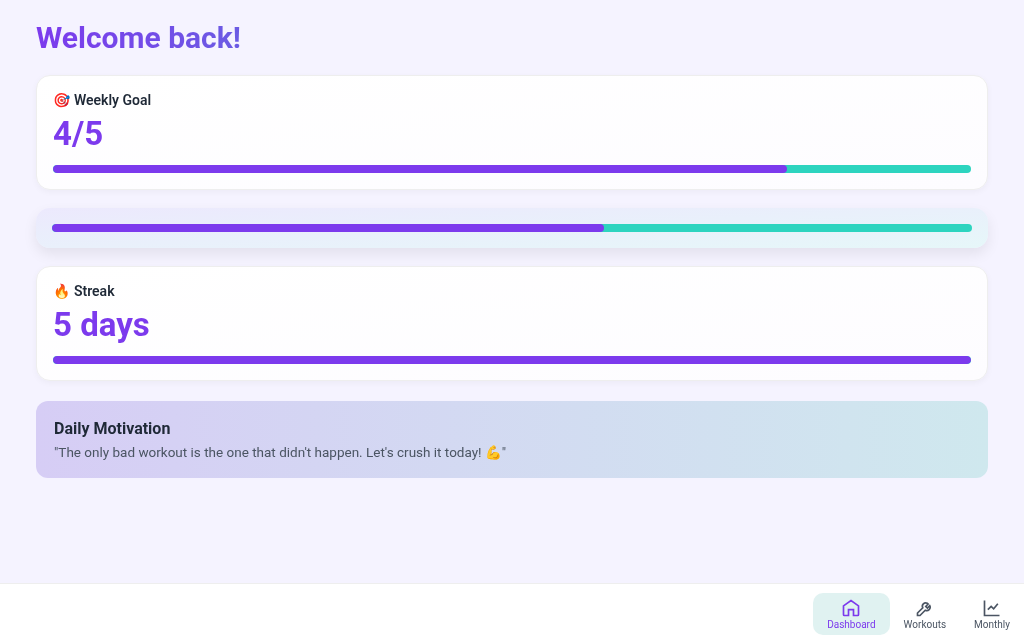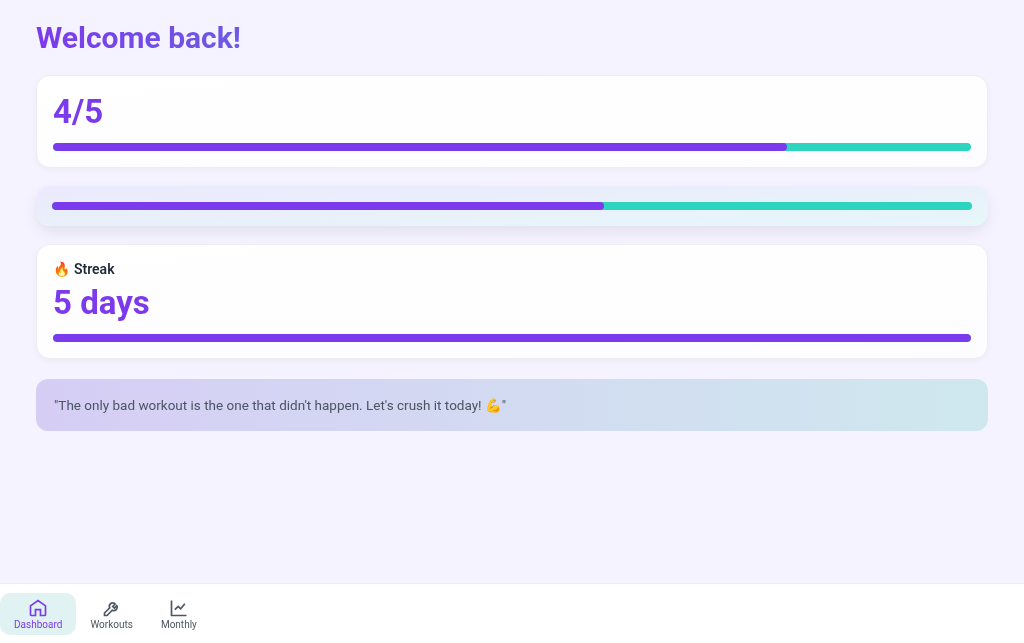--- a/index.html
+++ b/index.html
@@ -89,21 +89,21 @@
     }
     .bottom-nav {
       position: absolute;
       bottom: 0;
       left: 0;
       right: 0;
       height: 60px;
       background: #ffffff;
       border-top: 1px solid #eee;
       display: flex;
-      justify-content: flex-start;
+      justify-content: flex-end;
       align-items: center;
     }
     .nav-item {
       display: flex;
       flex-direction: column;
       align-items: center;
       justify-content: center;
       gap: 1px;
       font-size: 10px;
       color: #4b5563;
@@ -128,20 +128,24 @@
   </style>
 </head>
 <body>
 
 <div class="main-content">
   <h1 class="welcome-title">Welcome back!</h1>
 
   <div class="stats-container">
 
     <div class="stat-card">
+      <div class="stat-label">
+        <span>🎯</span>
+        <span>Weekly Goal</span>
+      </div>
       <div class="stat-value">4/5</div>
       <div class="progress-track">
         <div class="progress-fill" style="width:80%"></div>
       </div>
     </div>
 
     <div class="stat-card highlight">
       <div class="progress-track">
         <div class="progress-fill" style="width:60%"></div>
       </div>
@@ -154,20 +158,21 @@
       </div>
       <div class="stat-value">5 days</div>
       <div class="progress-track">
         <div class="progress-fill" style="width:100%"></div>
       </div>
     </div>
 
   </div>
 
   <div class="motivation-card">
+    <div class="motivation-title">Daily Motivation</div>
     <div class="motivation-text">"The only bad workout is the one that didn't happen. Let's crush it today! 💪"</div>
   </div>
 </div>
 
 <div class="bottom-nav">
   <div class="nav-item active">
     <svg viewBox="0 0 24 24">
         <path d="M3 9.5L12 3l9 6.5V20a1 1 0 0 1-1 1h-5v-7h-6v7H4a1 1 0 0 1-1-1V9.5z"></path>
       </svg>
     <span>Dashboard</span>

